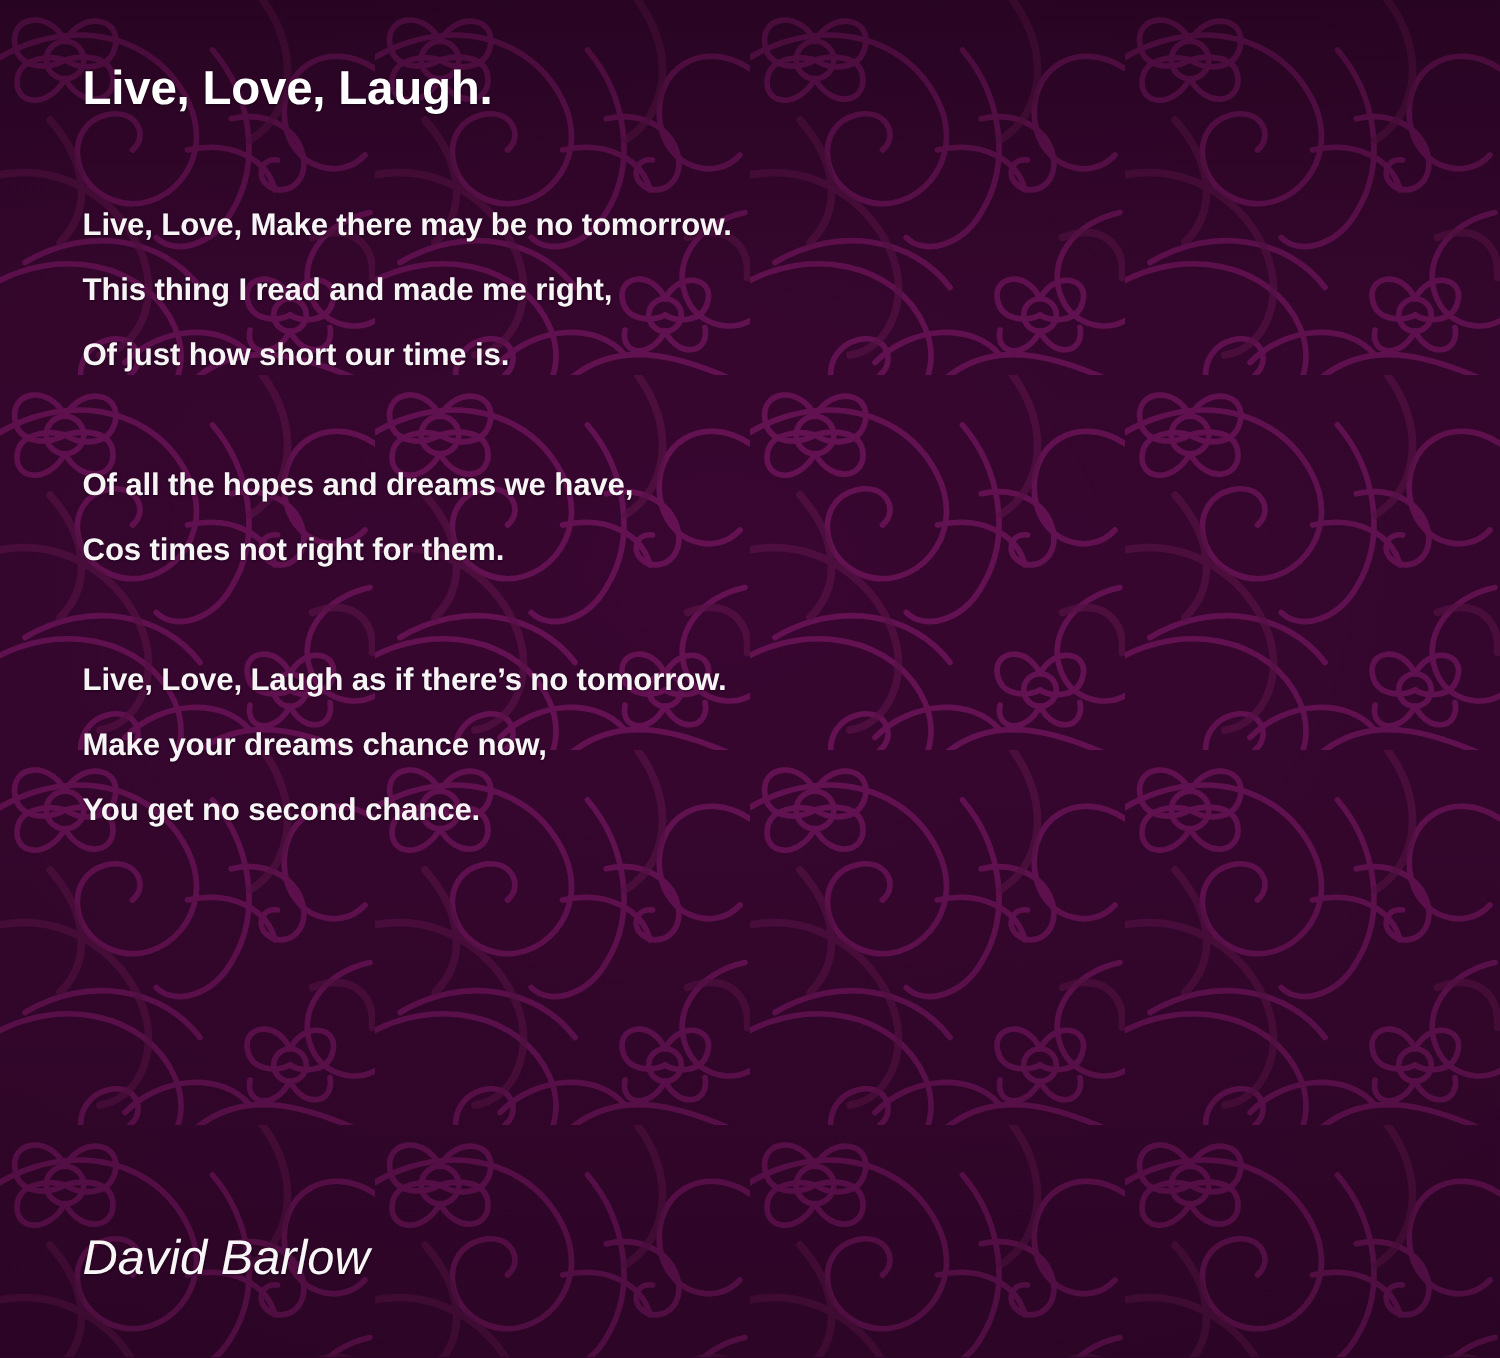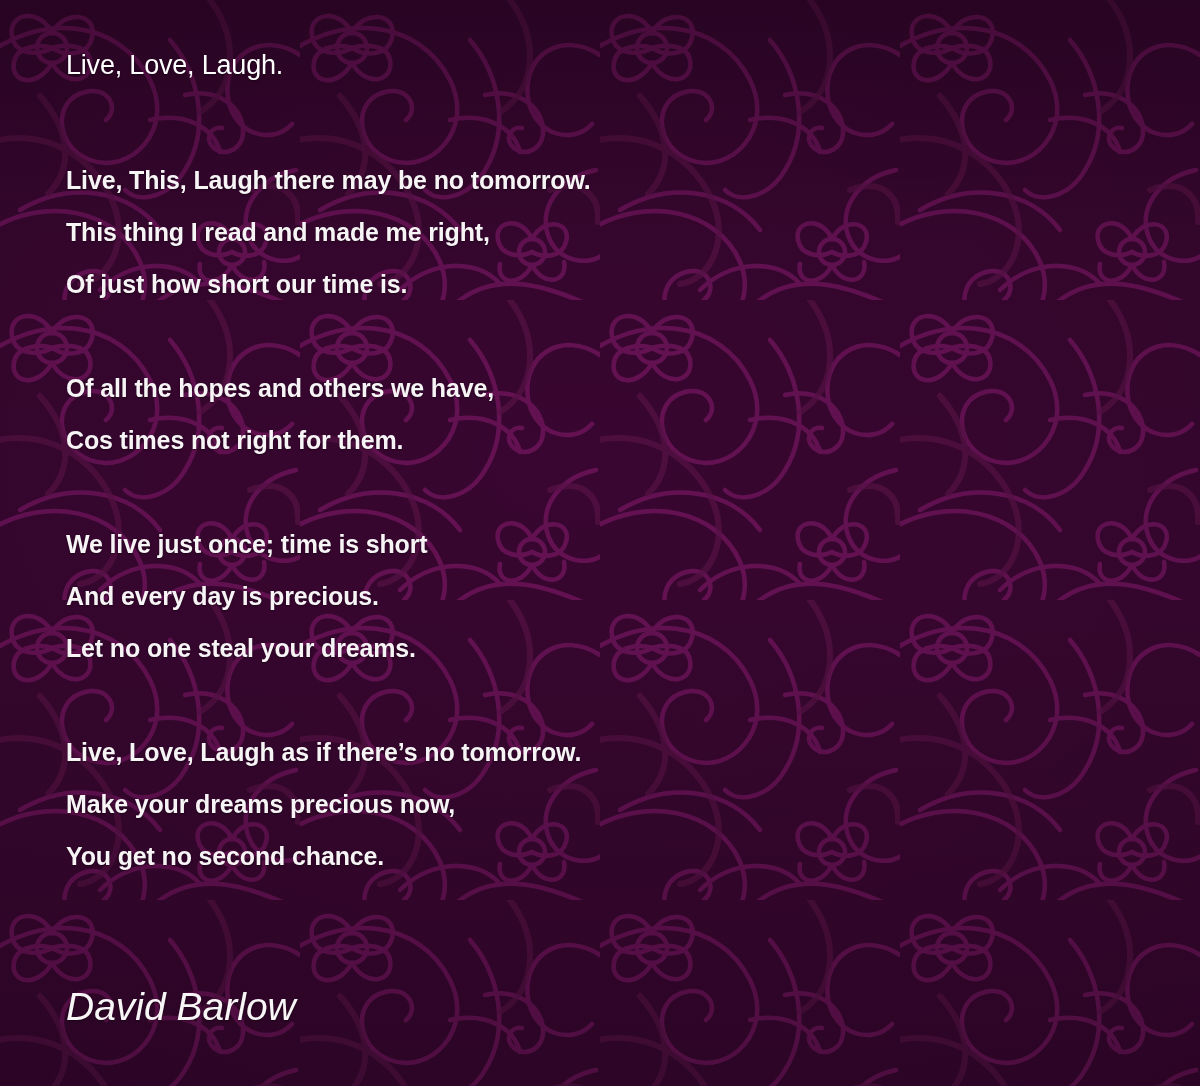--- a/index.html
+++ b/index.html
@@ -50,22 +50,22 @@
     right: 40px;
     bottom: 0;
   }
 
   #poem-title {
     margin: 0;
     padding: 0;
     position: absolute;
     top: 52px;
     left: 0;
-    font-size: 27px;
-    font-weight: normal;
+    font-size: 38px;
+    font-weight: bold;
     color: #ffffff;
     letter-spacing: -0.2px;
     line-height: 1;
     text-shadow: 0 1px 2px rgba(0,0,0,0.45);
     white-space: nowrap;
   }
 
   #poem-body {
     position: absolute;
     top: 154px;
@@ -153,39 +153,34 @@
 
   <div id="bg-vignette"></div>
 
   <div id="poem-content">
 
     <h1 id="poem-title">Live, Love, Laugh.</h1>
 
     <div id="poem-body">
 
       <div class="stanza">
-        <div class="poem-line">Live, This, Laugh there may be no tomorrow.</div>
+        <div class="poem-line">Live, Love, Make there may be no tomorrow.</div>
         <div class="poem-line">This thing I read and made me right,</div>
         <div class="poem-line">Of just how short our time is.</div>
       </div>
 
       <div class="stanza">
-        <div class="poem-line">Of all the hopes and others we have,</div>
+        <div class="poem-line">Of all the hopes and dreams we have,</div>
         <div class="poem-line">Cos times not right for them.</div>
       </div>
 
-      <div class="stanza">
-        <div class="poem-line">We live just once; time is short</div>
-        <div class="poem-line">And every day is precious.</div>
-        <div class="poem-line">Let no one steal your dreams.</div>
-      </div>
 
       <div class="stanza">
         <div class="poem-line">Live, Love, Laugh as if there’s no tomorrow.</div>
-        <div class="poem-line">Make your dreams precious now,</div>
+        <div class="poem-line">Make your dreams chance now,</div>
         <div class="poem-line">You get no second chance.</div>
       </div>
 
     </div>
   </div>
 
   <div id="poem-author">David Barlow</div>
 
 </div>
 

